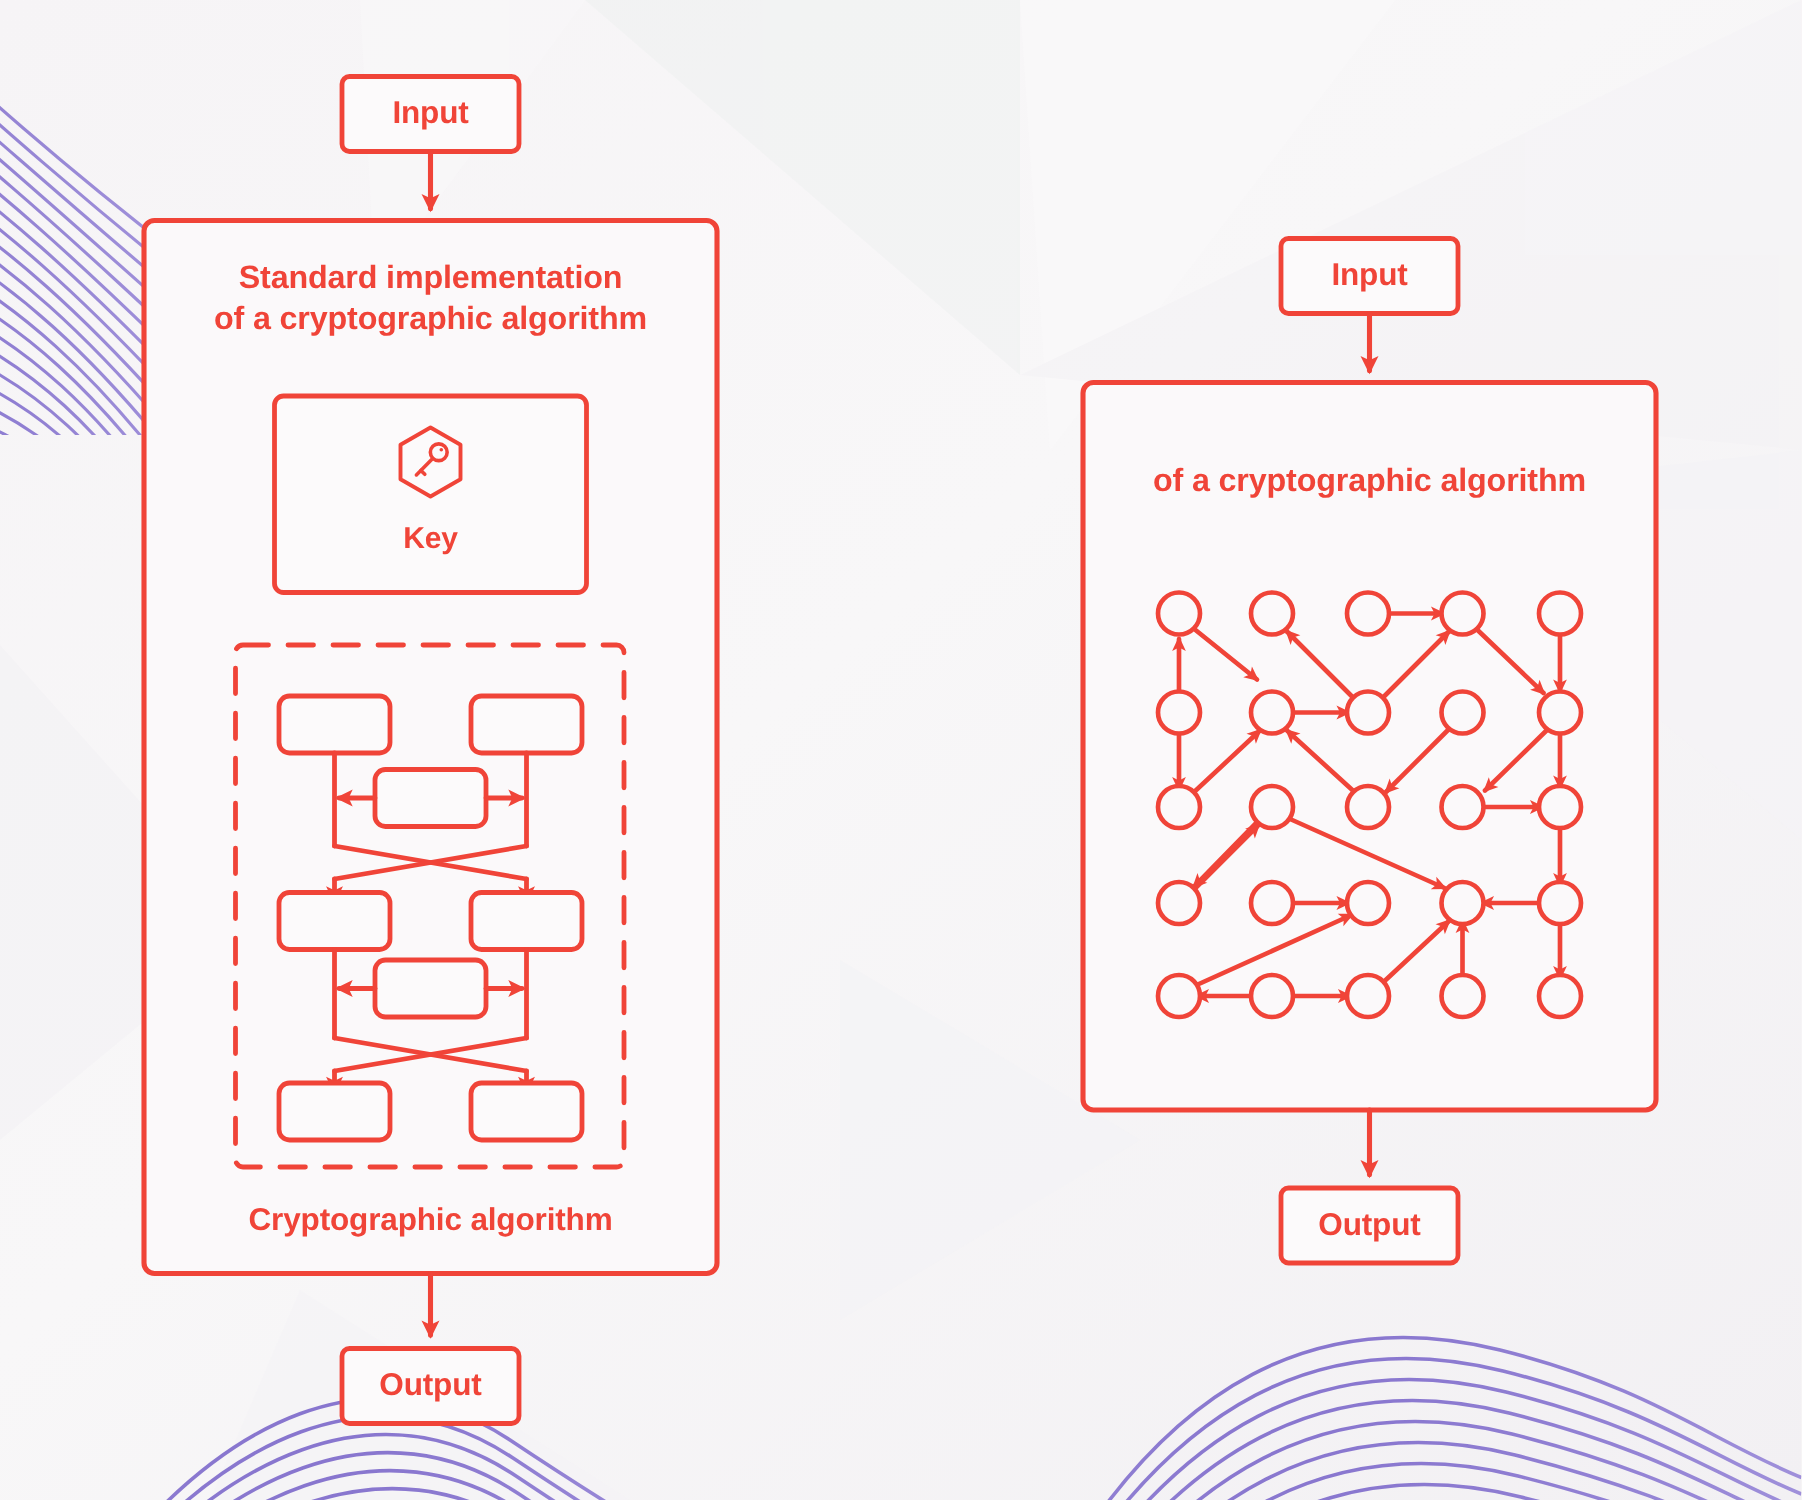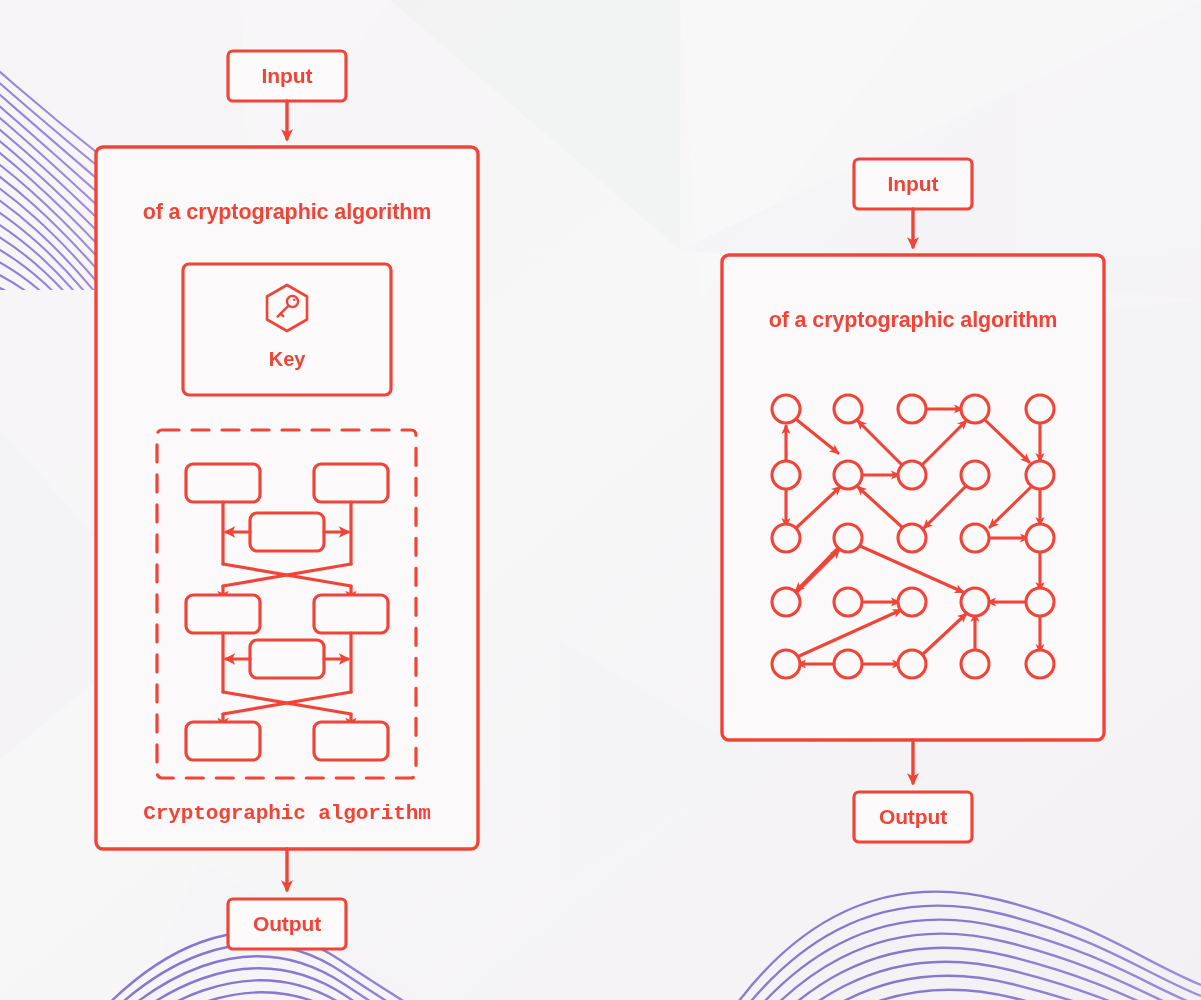--- a/index.html
+++ b/index.html
@@ -13,21 +13,21 @@
   #bg{z-index:0;}
   #diagram{z-index:2;}
   .lbl{
     position:absolute;z-index:3;color:#F04438;font-weight:bold;
     letter-spacing:-0.1px;text-align:center;white-space:nowrap;
     font-family:"Liberation Sans","DejaVu Sans",sans-serif;
   }
   .lbl.io{font-size:21px;}
   .lbl.hd{font-size:21.5px;line-height:27px;white-space:normal;}
   .lbl.key{font-size:20px;text-align:center;}
-  .lbl.cap{font-size:21px;font-family:Liberation Mono, monospace;}
+  .lbl.cap{font-size:21px;}
   .hit{position:absolute;z-index:4;}
 </style>
 </head>
 <body>
 
 <div id="stage">
 
   <svg id="bg" class="layer" viewBox="0 0 1201 1000">
     <defs>
       <linearGradient id="bgGrad" x1="0" y1="0" x2="1" y2="1">
@@ -268,20 +268,21 @@
 
       <path d="M913,740 L913,783" stroke-width="3.4" marker-end="url(#ah)"></path>
       <g>
         <rect x="854" y="792" width="118" height="50" rx="5" ry="5" fill="#FCFAFB" stroke-width="3.2"></rect>
       </g>
     </g>
   </svg>
 
   <div class="lbl io" style="left:228px;top:64px;width:118px;">Input</div>
 
+  <div class="lbl hd" style="left:104px;top:172px;width:366px;">Standard implementation</div>
   <div class="lbl hd" style="left:104px;top:199px;width:366px;">of a cryptographic algorithm</div>
 
   <div class="lbl key" style="left:183px;top:348px;width:208px;">Key</div>
 
   <div class="lbl cap" style="left:104px;top:802px;width:366px;">Cryptographic algorithm</div>
 
   <div class="lbl io" style="left:228px;top:912px;width:118px;">Output</div>
 
   <div class="lbl io" style="left:854px;top:172px;width:118px;">Input</div>
 

